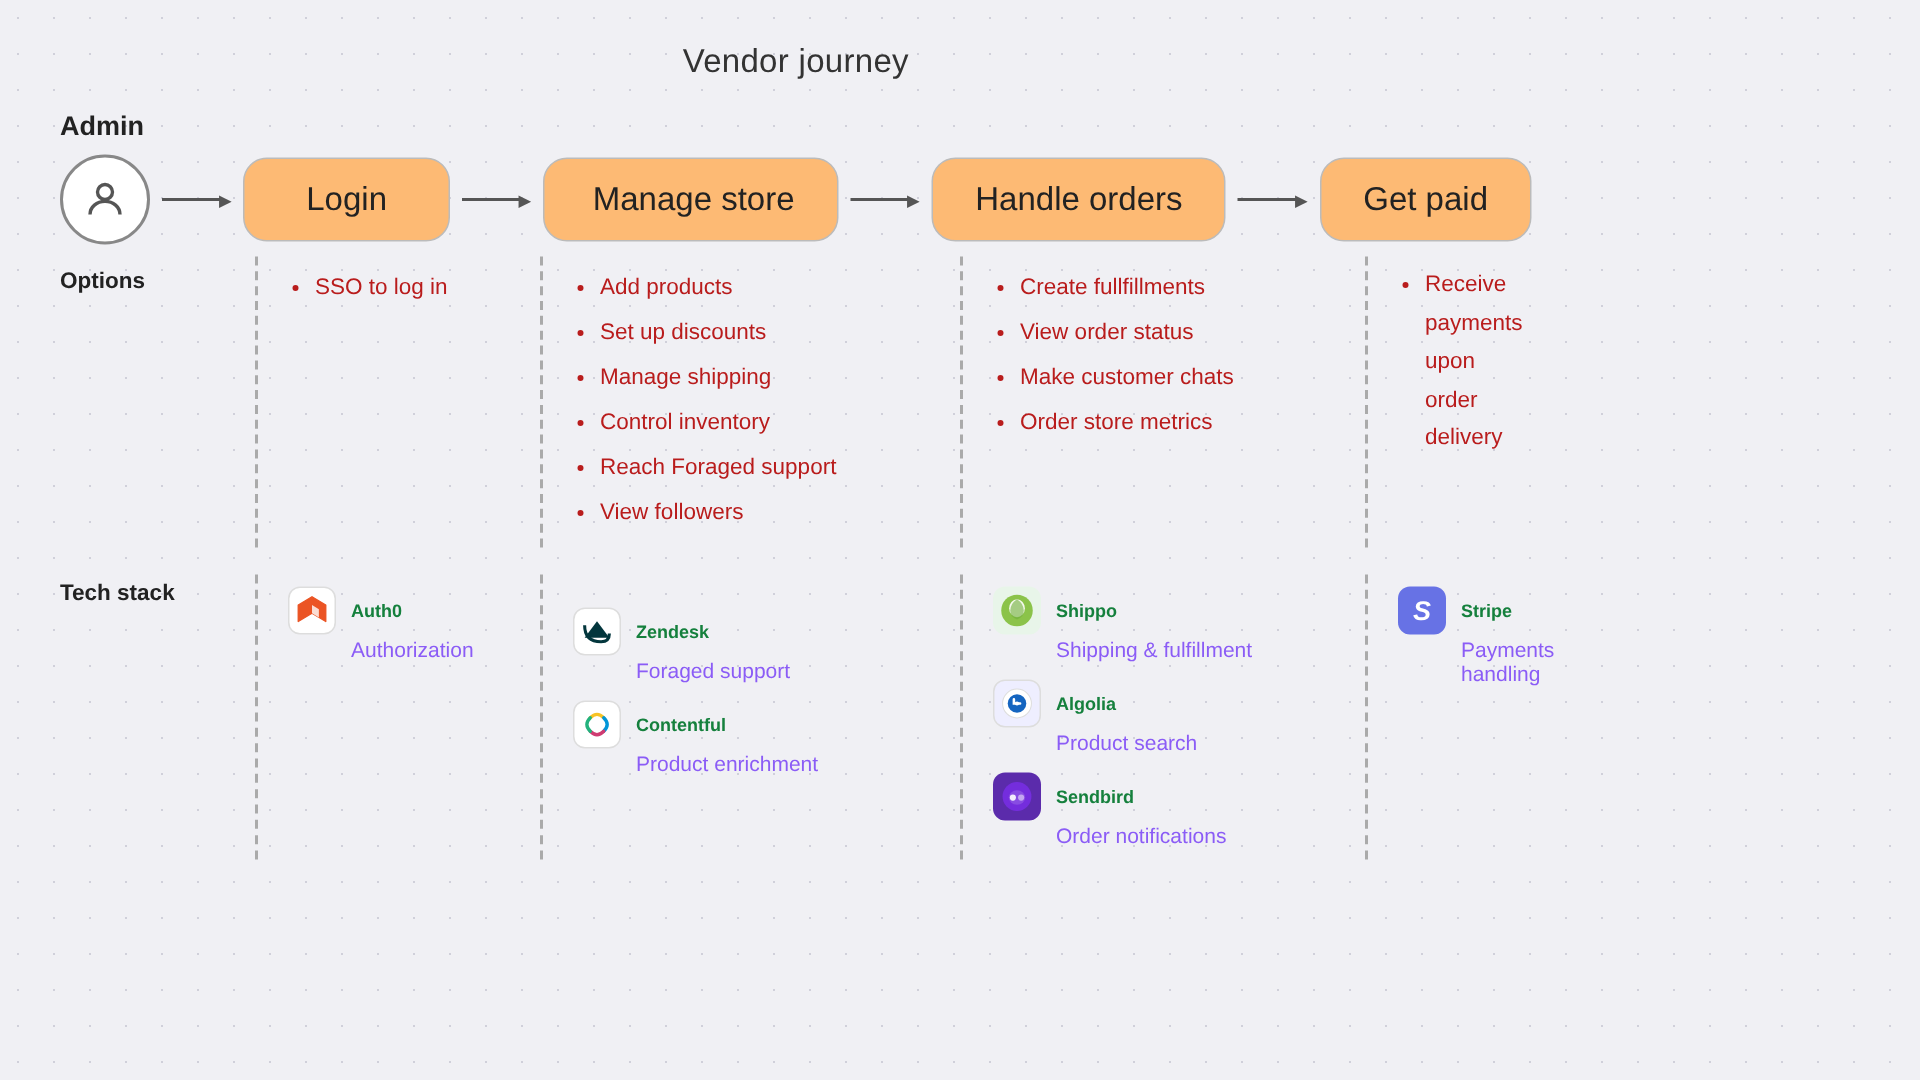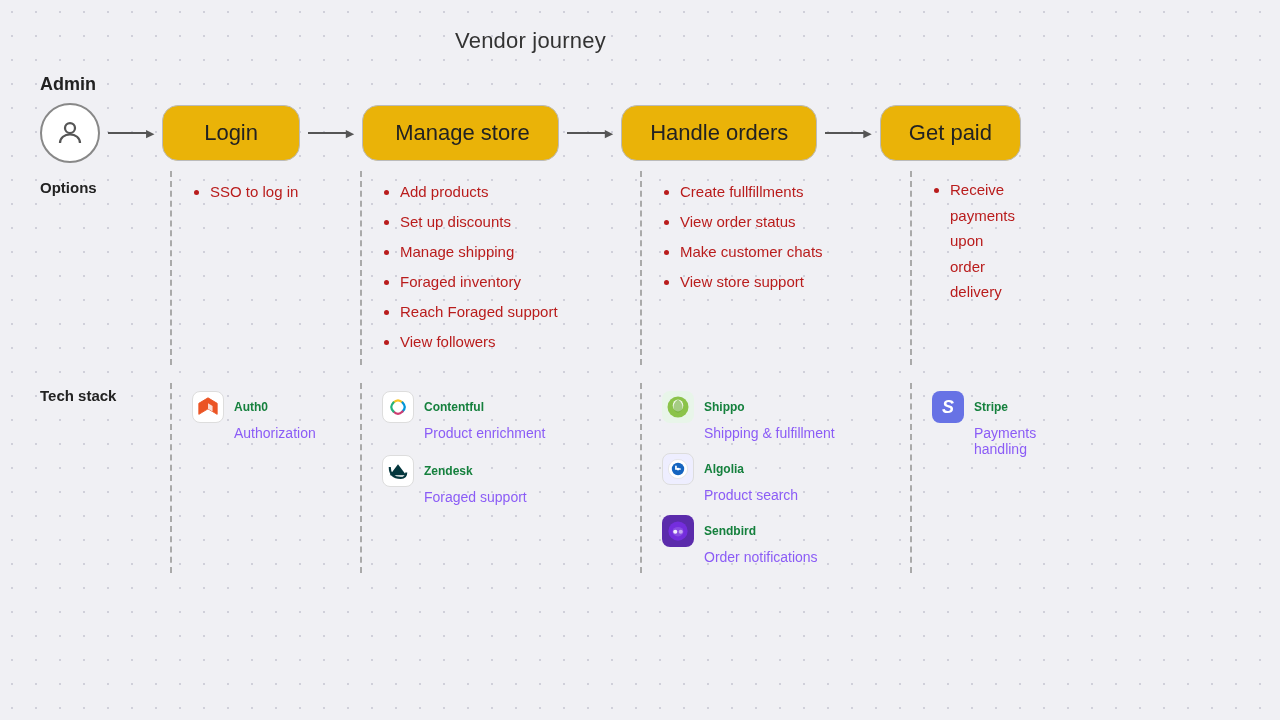--- a/index.html
+++ b/index.html
@@ -57,21 +57,21 @@
       background: #fff;
       flex-shrink: 0;
     }
 
     .user-icon-box svg {
       width: 30px;
       height: 30px;
     }
 
     .flow-box {
-      background: #eab308;
+      background: #fdba74;
       border: 1.5px solid #bbb;
       border-radius: 16px;
       padding: 14px 28px;
       font-size: 22px;
       font-weight: 500;
       color: #222;
       text-align: center;
       flex: 1;
       white-space: nowrap;
     }
@@ -259,32 +259,32 @@
           <ul class="options-list">
             <li>SSO to log in</li>
           </ul>
         </div>
 
         <div class="data-col" style="flex:0 0 280px; padding-top:6px;">
           <ul class="options-list">
             <li>Add products</li>
             <li>Set up discounts</li>
             <li>Manage shipping</li>
-            <li>Foraged inventory</li>
+            <li>Control inventory</li>
             <li>Reach Foraged support</li>
             <li>View followers</li>
           </ul>
         </div>
 
         <div class="data-col" style="flex:0 0 270px; padding-top:6px;">
           <ul class="options-list">
             <li>Create fullfillments</li>
             <li>View order status</li>
             <li>Make customer chats</li>
-            <li>View store support</li>
+            <li>Order store metrics</li>
           </ul>
         </div>
 
         <div class="data-col" style="flex:1; padding-top:6px;">
           <ul class="options-list">
             <li style="list-style:disc; line-height:1.7;">Receive payments<br>upon order delivery</li>
           </ul>
         </div>
       </div>
     </div>
@@ -302,47 +302,47 @@
                   <polygon points="12,8 17,11 17,17 12,14" fill="#fff" opacity="0.8"></polygon>
                 </svg>
               </div>
               <span class="tech-name">Auth0</span>
             </div>
             <div class="tech-desc">Authorization</div>
           </div>
         </div>
 
         <div class="data-col" style="flex:0 0 280px;">
+          <div class="tech-block" style="margin-top:14px;">
+            <div class="tech-name-row">
+              <div class="tech-icon zendesk-icon">
+                <svg width="22" height="22" viewBox="0 0 32 32">
+                  <path d="M16 6 L28 22 H4 Z" fill="#03363D"></path>
+                  <path d="M4 10 Q4 26 20 26 Q28 26 28 18" stroke="#03363D" stroke-width="3" fill="none"></path>
+                </svg>
+              </div>
+              <span class="tech-name">Zendesk</span>
+            </div>
+            <div class="tech-desc">Foraged support</div>
+          </div>
           <div class="tech-block">
             <div class="tech-name-row">
               <div class="tech-icon contentful-icon">
                 <svg width="24" height="24" viewBox="0 0 32 32">
                   <circle cx="16" cy="16" r="14" fill="white"></circle>
                   <path d="M10 10 Q16 4 22 10" stroke="#F7C325" stroke-width="3" fill="none" stroke-linecap="round"></path>
                   <path d="M22 10 Q28 16 22 22" stroke="#0096D9" stroke-width="3" fill="none" stroke-linecap="round"></path>
                   <path d="M22 22 Q16 28 10 22" stroke="#CF3C72" stroke-width="3" fill="none" stroke-linecap="round"></path>
                   <path d="M10 22 Q4 16 10 10" stroke="#23B27D" stroke-width="3" fill="none" stroke-linecap="round"></path>
                 </svg>
               </div>
               <span class="tech-name">Contentful</span>
             </div>
             <div class="tech-desc">Product enrichment</div>
           </div>
-          <div class="tech-block" style="margin-top:14px;">
-            <div class="tech-name-row">
-              <div class="tech-icon zendesk-icon">
-                <svg width="22" height="22" viewBox="0 0 32 32">
-                  <path d="M16 6 L28 22 H4 Z" fill="#03363D"></path>
-                  <path d="M4 10 Q4 26 20 26 Q28 26 28 18" stroke="#03363D" stroke-width="3" fill="none"></path>
-                </svg>
-              </div>
-              <span class="tech-name">Zendesk</span>
-            </div>
-            <div class="tech-desc">Foraged support</div>
-          </div>
         </div>
 
         <div class="data-col" style="flex:0 0 270px;">
           <div class="tech-block">
             <div class="tech-name-row">
               <div class="tech-icon shippo-icon">
                 <svg width="24" height="24" viewBox="0 0 32 32">
                   <circle cx="16" cy="16" r="14" fill="#8BC34A"></circle>
                   <ellipse cx="16" cy="14" rx="7" ry="8" fill="#fff" opacity="0.9"></ellipse>
                   <path d="M16 6 Q22 10 22 16 Q22 22 16 24 Q10 22 10 16 Q10 10 16 6Z" fill="#6FAE3C" opacity="0.6"></path>

